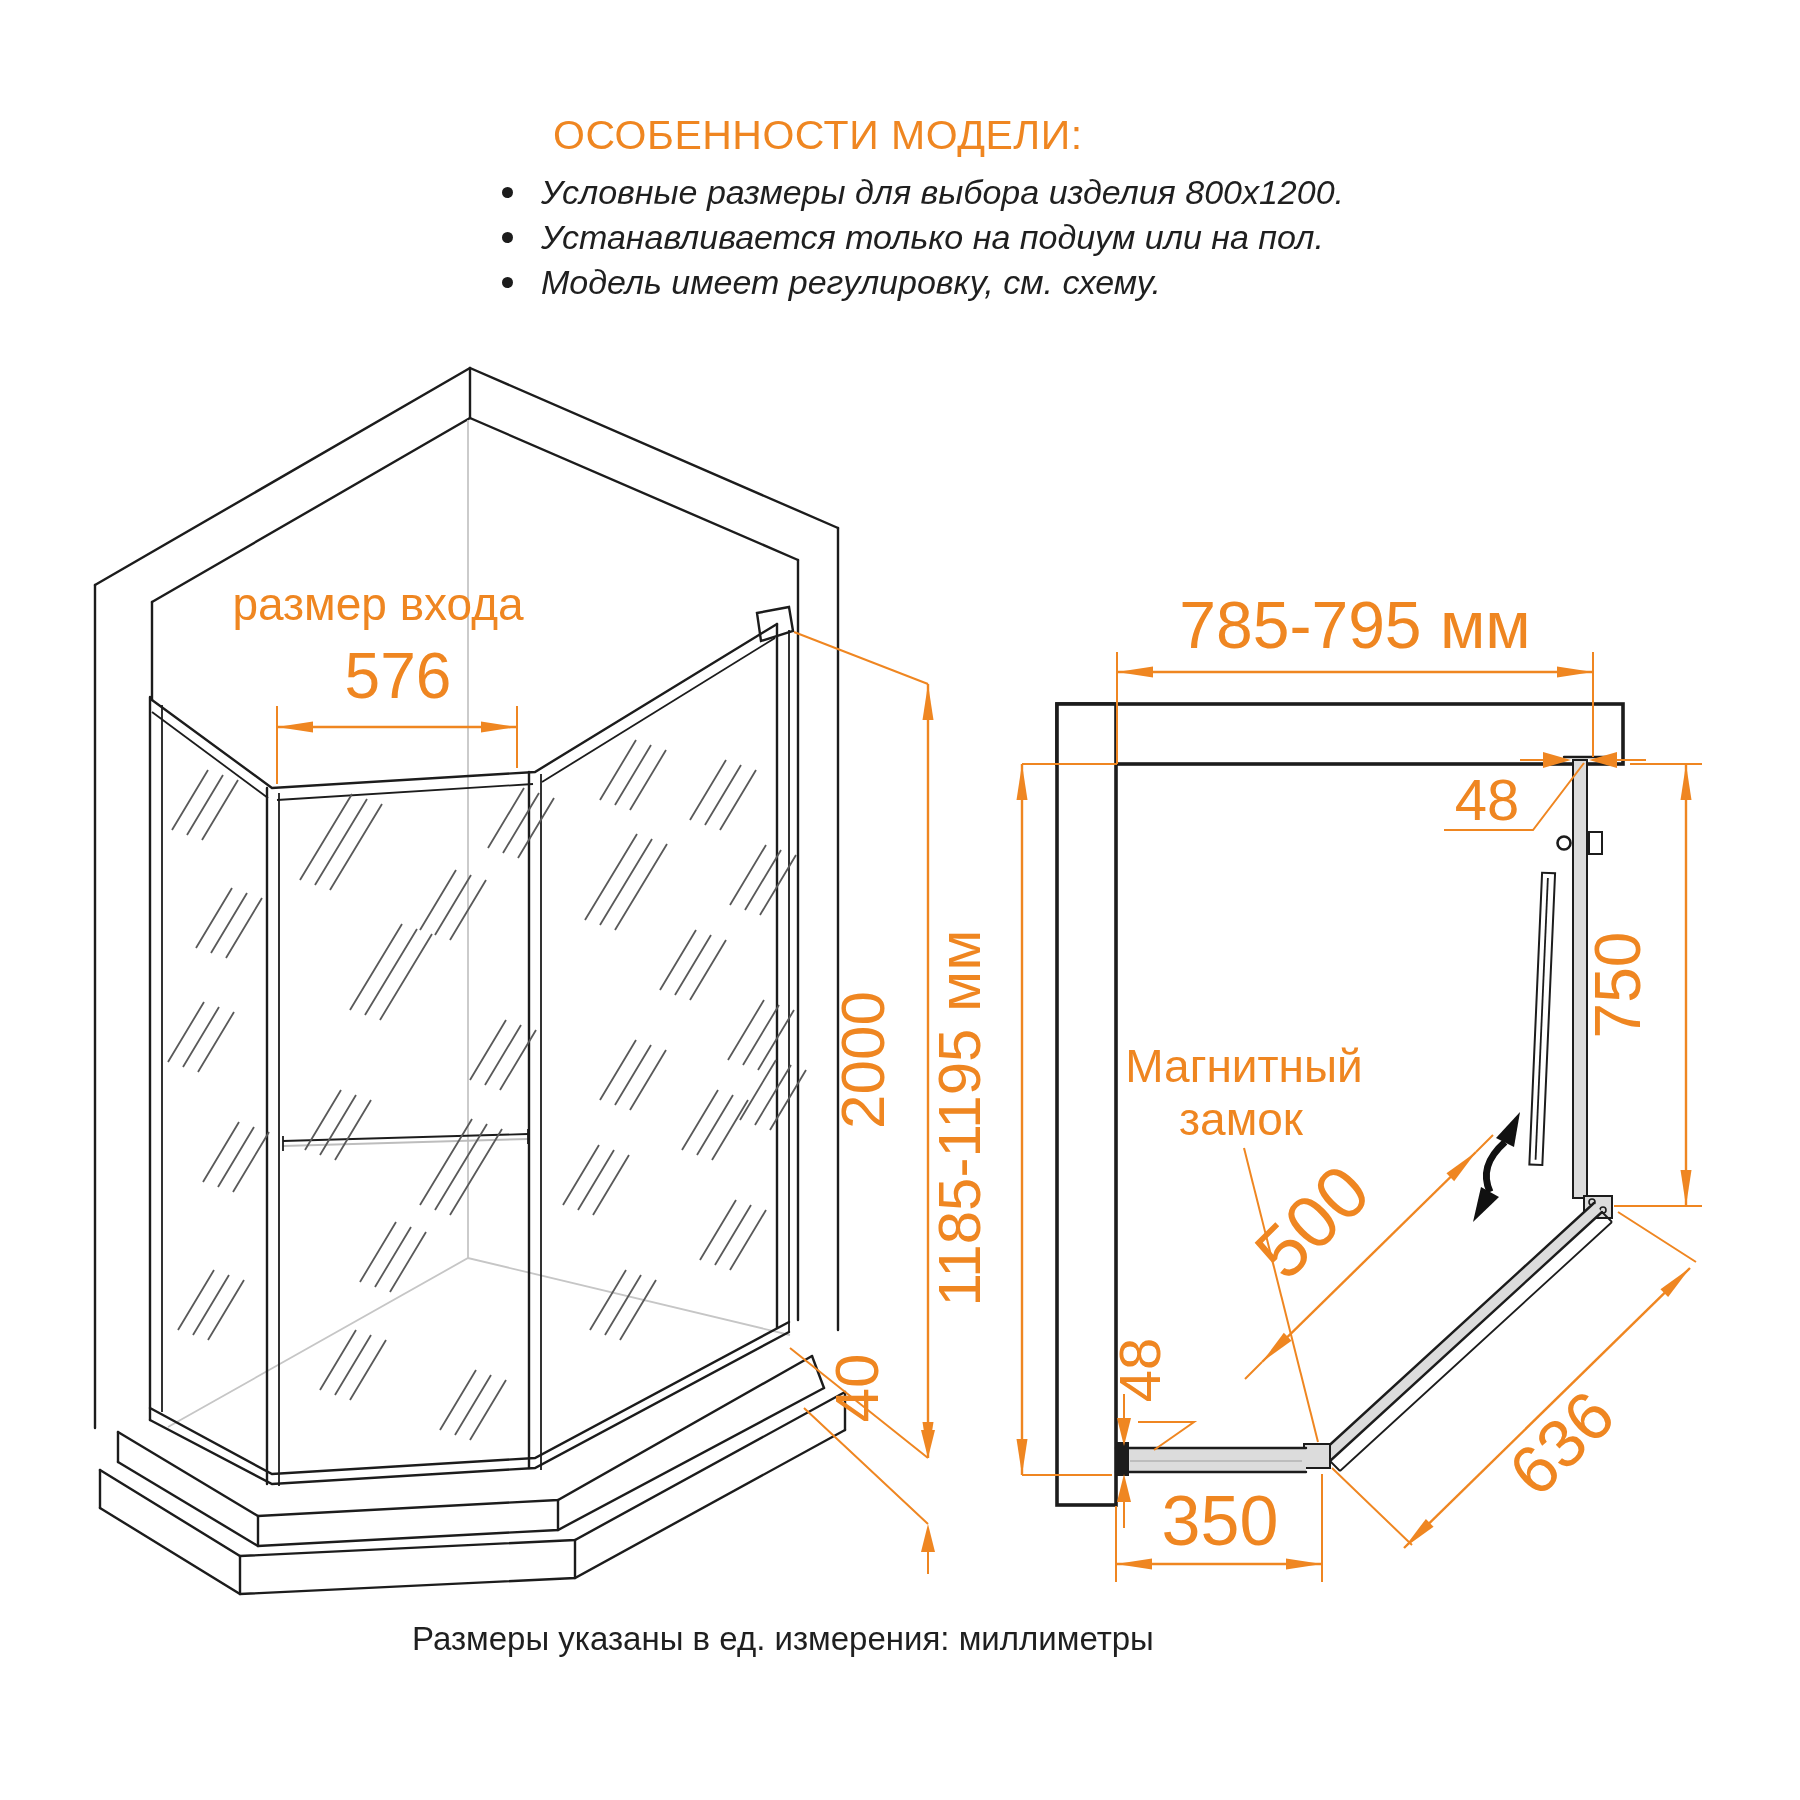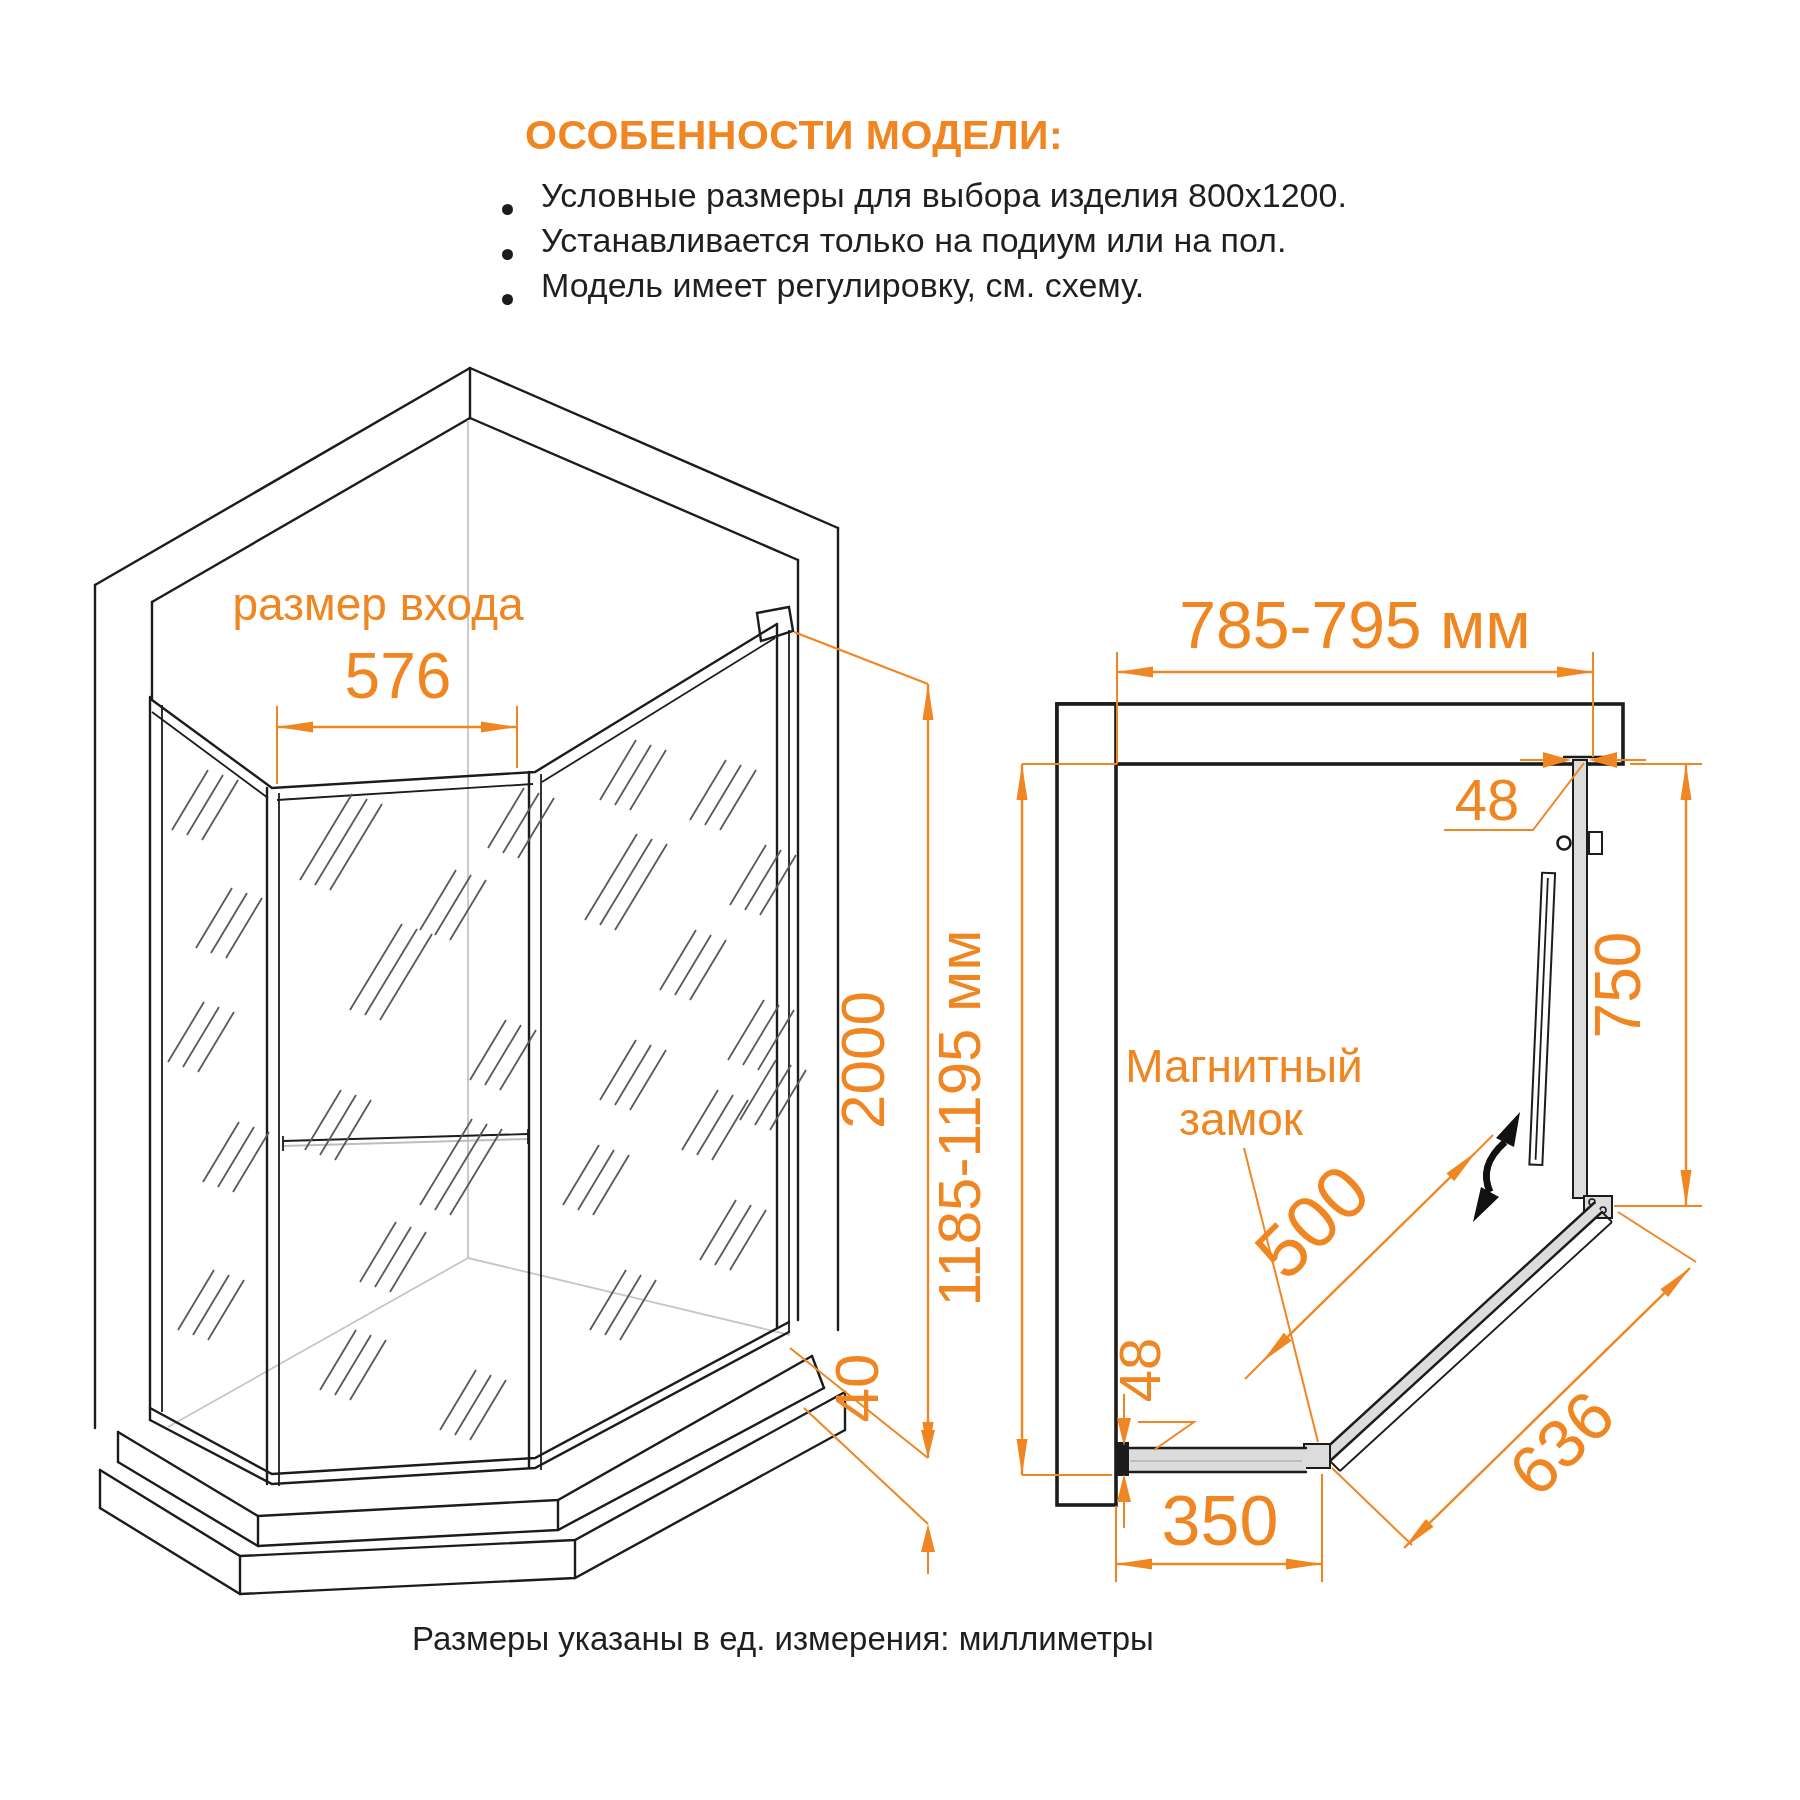--- a/index.html
+++ b/index.html
@@ -1,19 +1,19 @@
 <!DOCTYPE html>
 <html><head>
 <meta charset="utf-8">
 <style>
   html,body{margin:0;padding:0;background:#ffffff;}
   body{width:1800px;height:1800px;position:relative;font-family:"Liberation Sans",sans-serif;overflow:hidden;}
-  .page-title{position:absolute;left:525px;top:112px;font-size:41px;font-weight:bold;letter-spacing:.5px;color:#EF8621;}
+  .page-title{position:absolute;left:553px;top:112px;font-size:41px;font-weight:normal;letter-spacing:.5px;color:#EF8621;}
   .bullets{position:absolute;left:502px;top:170px;}
-  .bullet-row{display:flex;align-items:flex-end;height:45px;}
+  .bullet-row{display:flex;align-items:center;height:45px;font-style:italic;}
   .dot{width:11px;height:11px;border-radius:50%;background:#1c1c1c;margin-right:28px;flex:0 0 auto;}
   .bullet-text{font-size:34px;color:#1f1f1f;white-space:nowrap;}
   .footer-note{position:absolute;left:400px;top:1620px;font-size:33px;color:#1f1f1f;margin-left:12px;}
   svg{position:absolute;left:0;top:0;}
   .ln{stroke:#1c1c1c;stroke-width:2.4;fill:none;stroke-linecap:round;}
   .lnt{stroke:#1c1c1c;stroke-width:1.8;fill:none;}
   .faint{stroke:#c6c6c6;stroke-width:1.8;fill:none;}
   .gray{stroke:#bdbdbd;stroke-width:2;fill:none;}
   .hatch{stroke:#5a5a5a;stroke-width:1.8;fill:none;}
   .wall{fill:#ffffff;stroke:#1c1c1c;stroke-width:3.6;}

